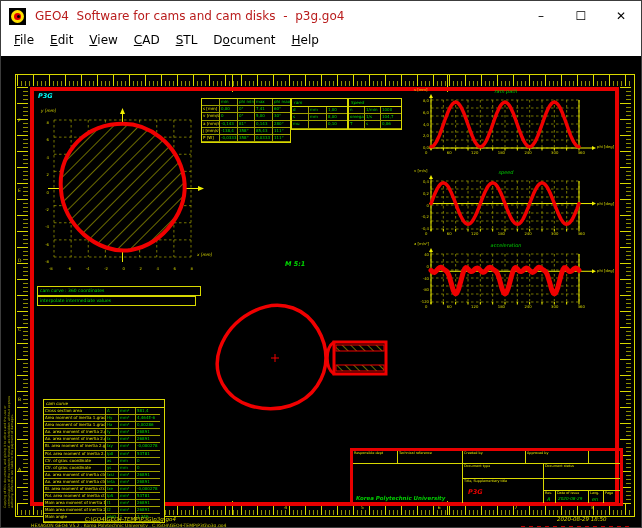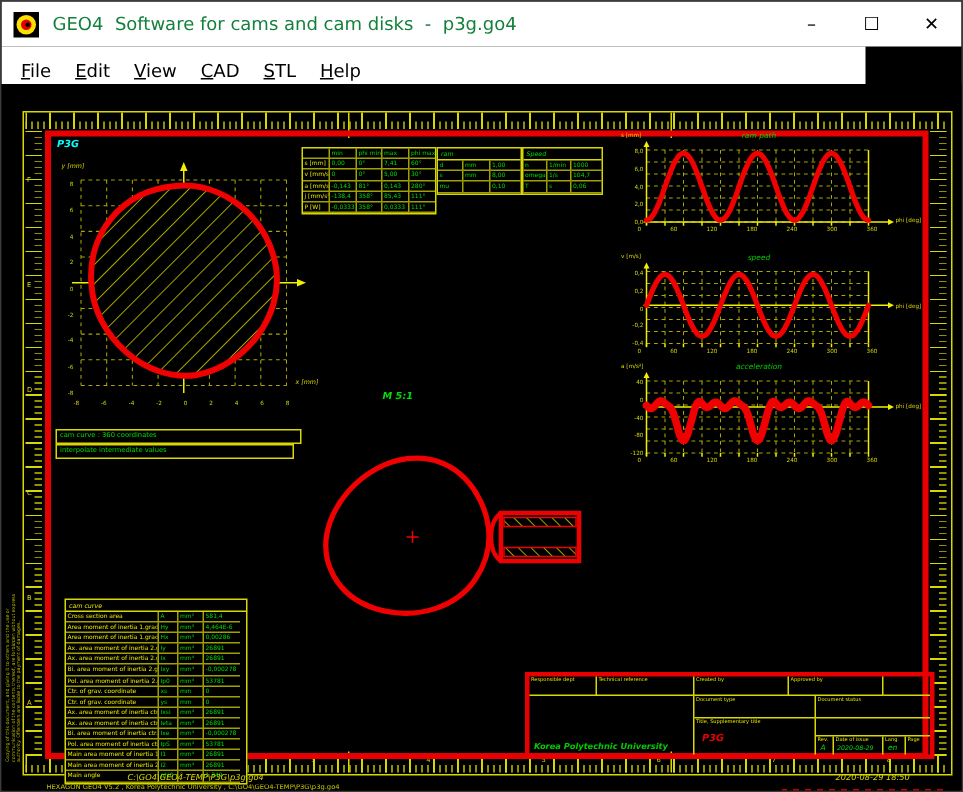--- a/index.html
+++ b/index.html
@@ -5,25 +5,25 @@
   html,body{margin:0;padding:0;background:#222;}
   .window{position:relative;width:642px;height:528px;background:#000;border:1px solid #3c3c3c;
           font-family:"DejaVu Sans",sans-serif;overflow:hidden;box-sizing:border-box;}
   .abs{position:absolute;}
   
   .titlebar{position:absolute;top:0;left:0;width:640px;height:30px;background:#ffffff;display:flex;align-items:center;}
   .appicon{width:17px;height:17px;margin:0 9px 0 8px;background:#000;position:relative;flex:0 0 auto;}
   .appicon .ring{position:absolute;left:2px;top:2px;width:13px;height:13px;border-radius:50%;background:#ffe000;}
   .appicon .core{position:absolute;left:5px;top:5px;width:7px;height:7px;border-radius:50%;background:#e00000;}
   .appicon .dot{position:absolute;left:8px;top:7px;width:3px;height:3px;border-radius:50%;background:#000;}
-  .wtitle{font-size:12px;color:#15803d;white-space:pre;}
+  .wtitle{font-size:12px;color:#b91c1c;white-space:pre;}
   .wbuttons{margin-left:auto;display:flex;height:100%;}
   .wbtn{width:40px;height:100%;display:flex;align-items:center;justify-content:center;font-size:12px;color:#000;}
   
-  .menubar{position:absolute;top:30px;left:0;width:576px;height:25px;background:#ffffff;display:flex;align-items:flex-end;padding-left:5px;box-sizing:border-box;}
+  .menubar{position:absolute;top:30px;left:0;width:640px;height:25px;background:#ffffff;display:flex;align-items:flex-start;padding-left:5px;box-sizing:border-box;}
   .menuitem{font-size:12px;color:#000;padding:2px 8px;white-space:pre;}
   .menuitem .mn{text-decoration:underline;}
   
   .canvas{position:absolute;top:55px;left:0;width:642px;height:473px;background:#000;overflow:hidden;}
   .banner{left:16px;top:6px;color:#e00000;font-size:7.5px;font-style:italic;font-weight:bold;letter-spacing:.4px;white-space:pre;}
   .oframe{left:14px;top:18px;width:618px;height:441px;border:1px solid #d8d800;}
   .sheet{left:29px;top:31px;width:589px;height:419px;border:4px solid #e80000;box-sizing:border-box;}
   
   .ruler-top,.ruler-bottom{left:16px;width:614px;height:11px;
      background-image:repeating-linear-gradient(90deg,#d8d800 0 1px,transparent 1px 16px),
@@ -96,20 +96,21 @@
       <div class="wbtn">✕</div>
     </div>
   </div>
 
   <div class="menubar">
     <div class="menuitem"><span></span><span class="mn">F</span><span>ile</span></div>
     <div class="menuitem"><span></span><span class="mn">E</span><span>dit</span></div>
     <div class="menuitem"><span></span><span class="mn">V</span><span>iew</span></div>
     <div class="menuitem"><span></span><span class="mn">C</span><span>AD</span></div>
     <div class="menuitem"><span></span><span class="mn">S</span><span>TL</span></div>
+    <div class="menuitem"><span>D</span><span class="mn">o</span><span>cument</span></div>
     <div class="menuitem"><span></span><span class="mn">H</span><span>elp</span></div>
   </div>
 
   <div class="canvas">
 
 
     <div class="abs oframe"></div>
     <div class="abs ruler-top"></div>
     <div class="abs ruler-bottom"></div>
     <div class="abs ruler-left"></div>
@@ -465,21 +466,21 @@
           <span>60</span>
           <span>120</span>
           <span>180</span>
           <span>240</span>
           <span>300</span>
           <span>360</span>
         </div>
       <div class="plot-xlab" style="top:20px;">phi [deg]</div>
     </div>
 
-    <div class="abs green-label" style="left:254px;top:204px;">M 5:1</div>
+    <div class="abs green-label" style="left:284px;top:204px;">M 5:1</div>
 
     <div class="notebox" style="left:36px;top:230px;width:158px;height:8px;">cam curve : 360 coordinates</div>
     <div class="notebox" style="left:36px;top:240px;width:153px;height:8px;">interpolate intermediate values</div>
 
     <svg class="abs" style="left:212px;top:244px;" width="185" height="115" viewBox="0 0 185 115">
       <defs>
         <pattern id="hatch2" width="6" height="6" patternUnits="userSpaceOnUse" patternTransform="rotate(45)">
           <rect width="6" height="6" fill="#000000"></rect>
           <line x1="0" y1="0" x2="6" y2="0" stroke="#d8d800" stroke-width="1"></line>
         </pattern>

